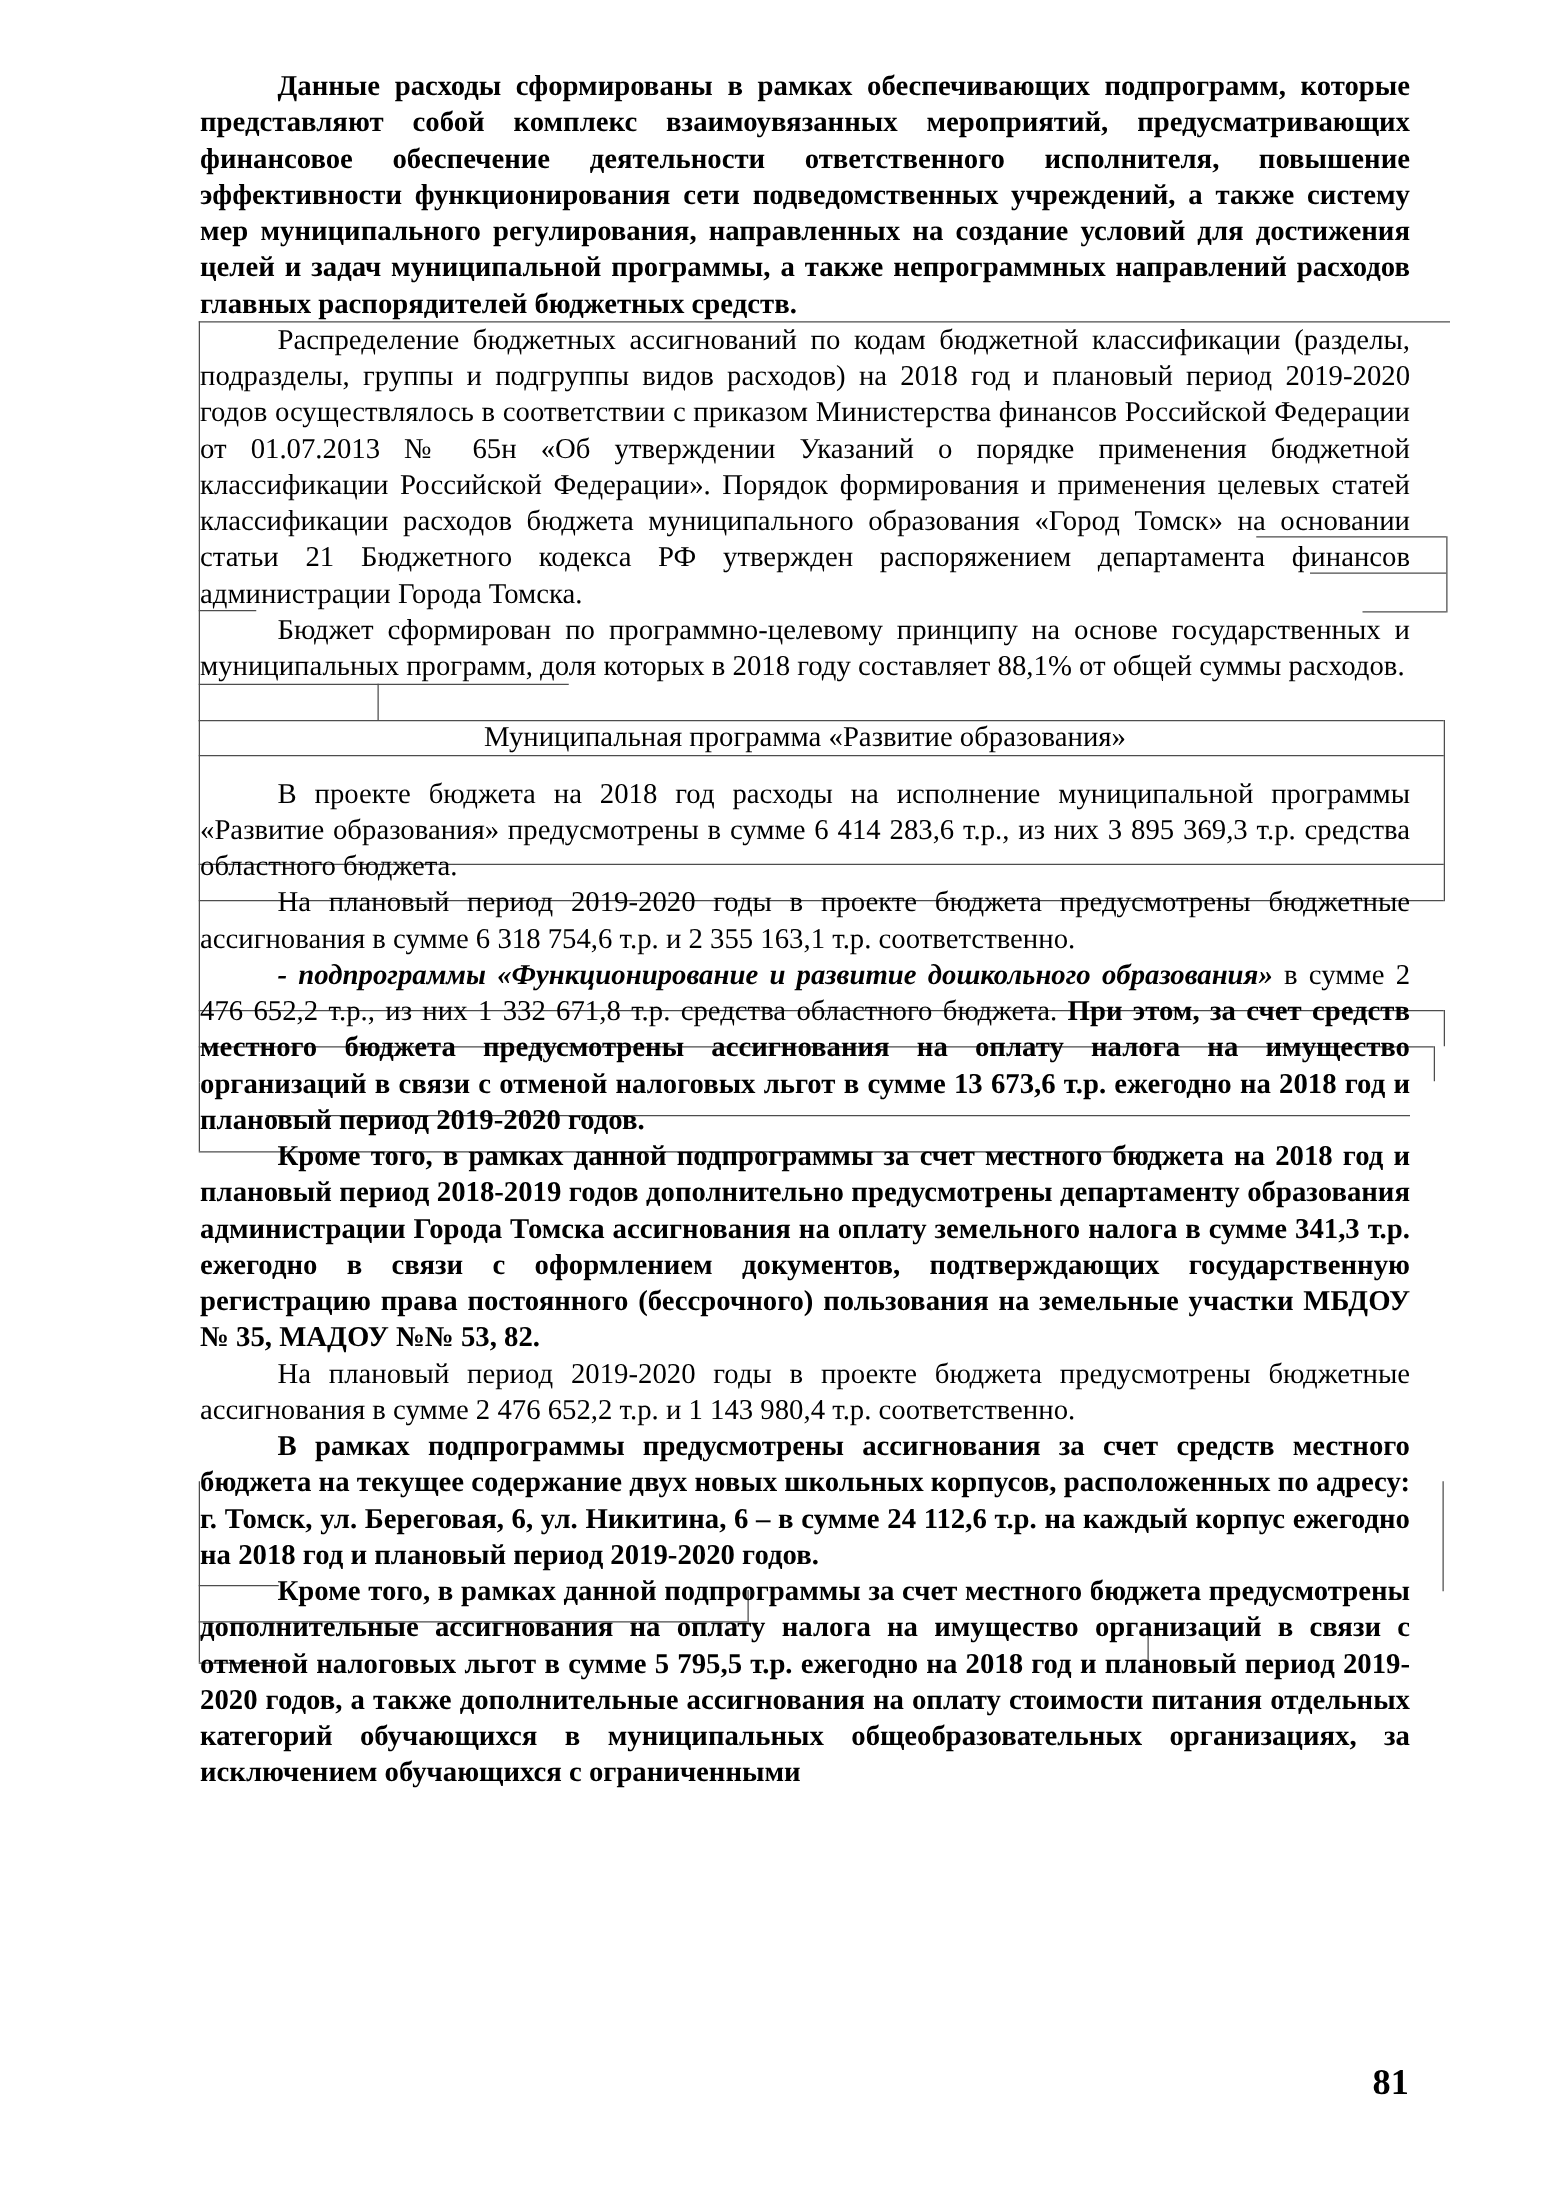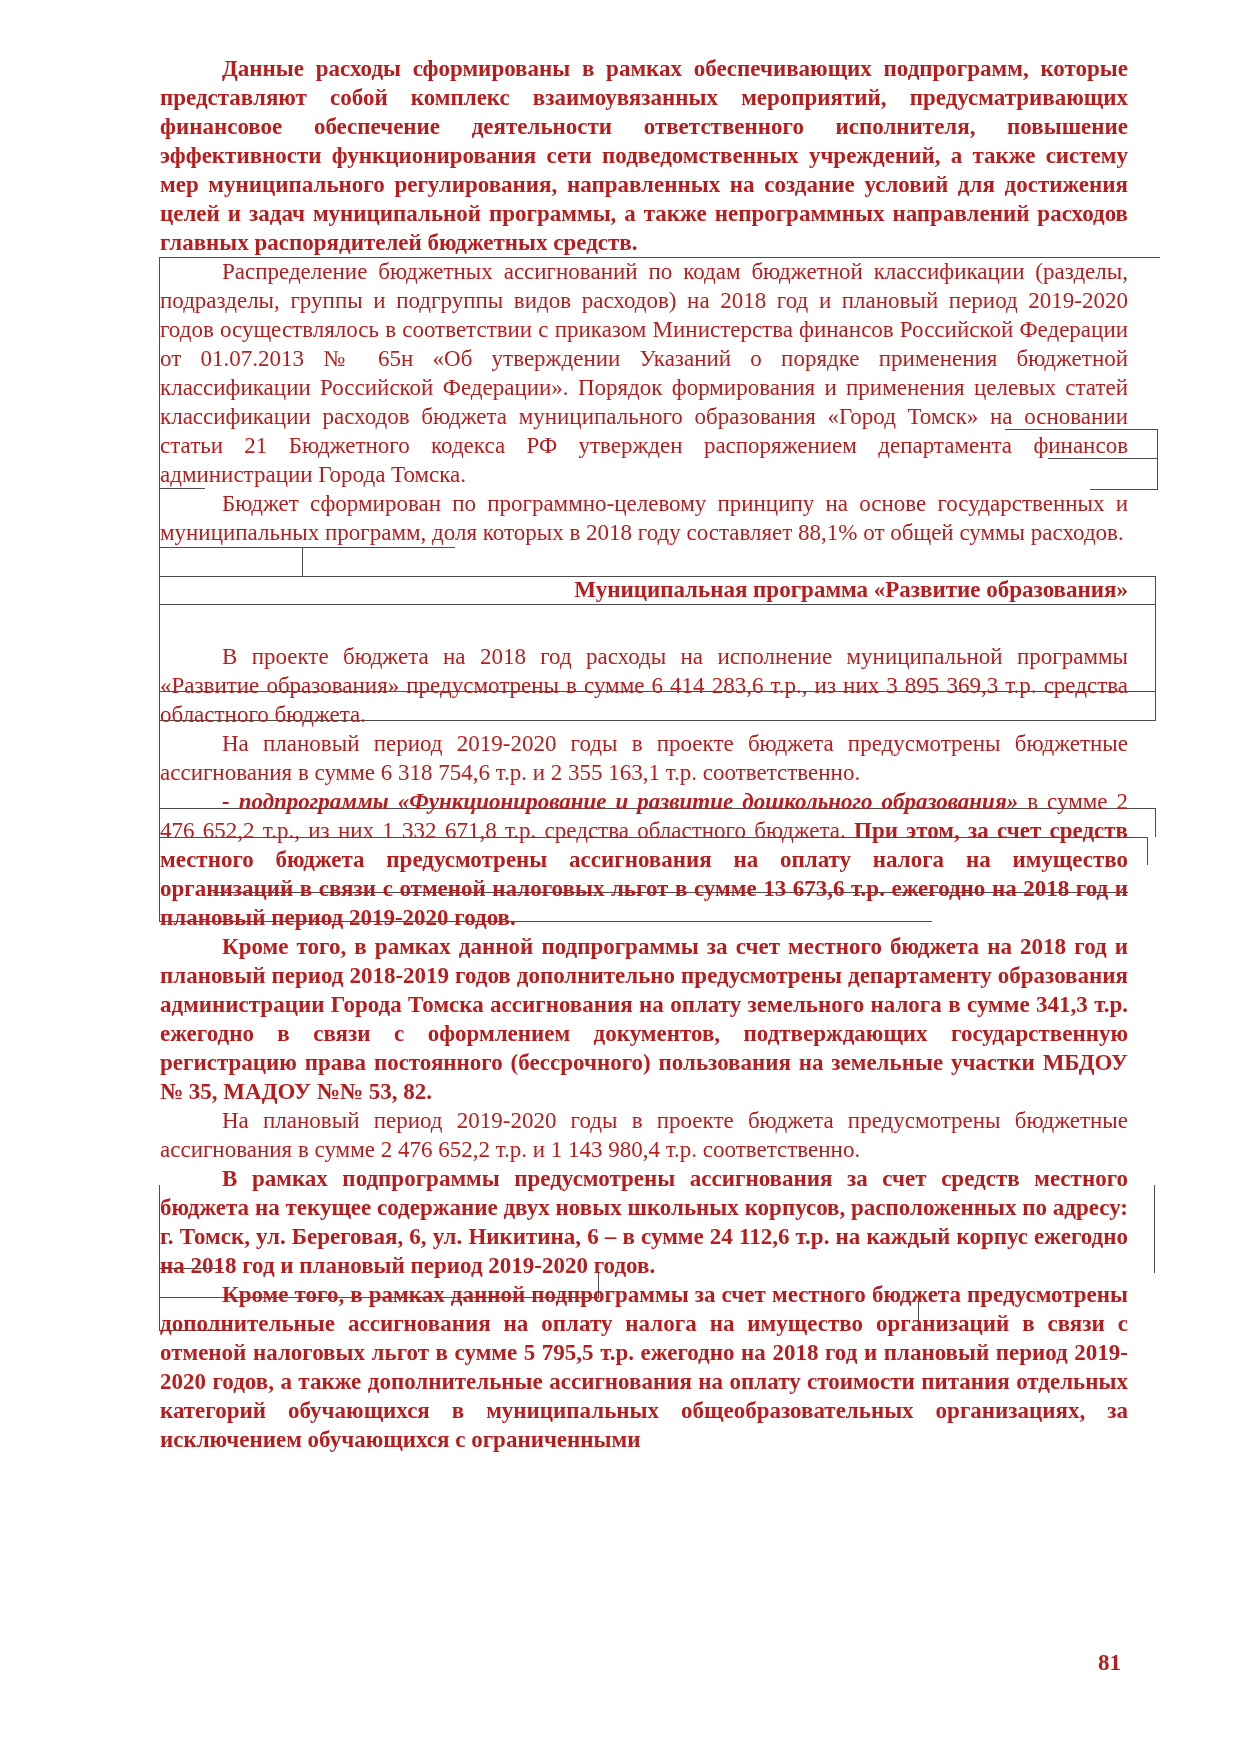--- a/index.html
+++ b/index.html
@@ -5,57 +5,57 @@
   html, body {
     margin: 0;
     padding: 0;
     background: #ffffff;
   }
   .page {
     position: relative;
     width: 1240px;
     height: 1754px;
     background: #ffffff;
-    color: #b91c1c;
+    color: #000000;
     font-family: "Liberation Serif", "DejaVu Serif", serif;
     overflow: hidden;
   }
   .content {
     position: absolute;
     left: 160px;
     top: 54px;
     width: 968px;
     font-size: 23px;
     line-height: 29px;
     text-align: justify;
   }
   .para {
     margin: 0;
     text-indent: 62px;
   }
   .heading {
-    margin: 28px 0 38px 0;
+    margin: 28px 0 16px 0;
     text-indent: 0;
-    text-align: right;
-    font-weight: bold;
+    text-align: center;
+    font-weight: normal;
   }
   .b { font-weight: bold; }
   .i { font-style: italic; }
   .hl, .vl {
     position: absolute;
     background: #4d4d4d;
     pointer-events: none;
   }
   .hl { height: 1px; }
   .vl { width: 1px; }
   .page-number {
     position: absolute;
     top: 1650px;
     left: 1098px;
-    font-size: 23px;
+    font-size: 29px;
     font-weight: bold;
   }
 </style>
 </head>
 <body>
 
 <div class="page">
 
   <div>
     <div class="hl" style="left:159px; top:257px; width:1001px;"></div>

